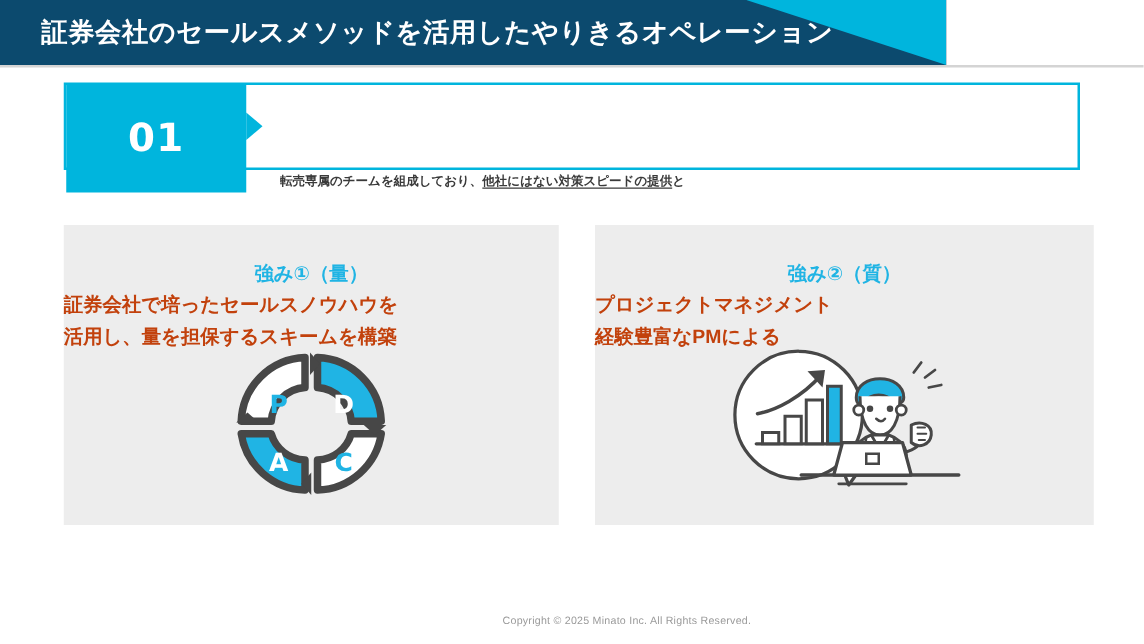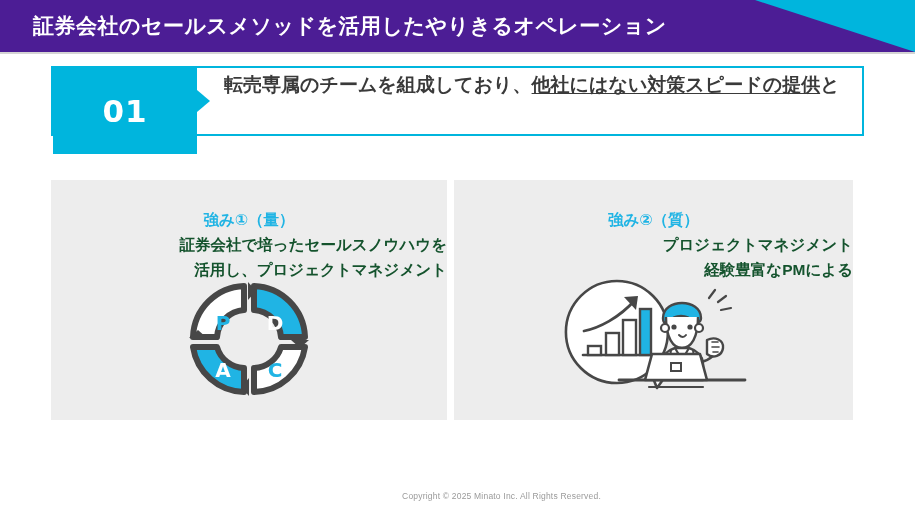--- a/index.html
+++ b/index.html
@@ -7,22 +7,22 @@
     width:915px;height:515px;
     background:#ffffff;
     font-family:"Liberation Sans","DejaVu Sans",sans-serif;
     overflow:hidden;
     position:relative;
   }
   .slide{position:relative;width:915px;height:515px;background:#fff;}
 
   
   .header{
-    position:absolute;left:0;top:0;width:915px;height:52px;
-    background:#4c1d95;overflow:hidden;
+    position:absolute;left:0;top:0;width:757px;height:52px;
+    background:#0c4a6e;overflow:hidden;
   }
   .header-accent{
     position:absolute;right:0;top:0;width:160px;height:52px;
     background:#00b5dd;
     clip-path:polygon(100% 0, 100% 100%, 0 0);
   }
   .header-title{
     position:absolute;left:33px;top:0;height:52px;
     display:flex;align-items:center;
     color:#ffffff;
@@ -57,43 +57,43 @@
   .lead-arrow{
     position:absolute;left:144px;top:50%;
     transform:translateY(-50%);
     width:0;height:0;
     border-top:11px solid transparent;
     border-bottom:11px solid transparent;
     border-left:13px solid #00b5dd;
   }
   .lead-text{
     position:absolute;left:171px;top:0;right:10px;height:86px;
-    display:flex;flex-direction:column;justify-content:space-between;
-    color:#3a3a3a;font-size:19px;font-weight:bold;line-height:1.75;
+    display:flex;flex-direction:column;justify-content:flex-end;
+    color:#3a3a3a;font-size:10px;font-weight:bold;line-height:1.75;
   }
   .lead-text .u{ text-decoration:underline; text-underline-offset:2px;}
 
   
   .card{
     position:absolute;top:180px;height:240px;
     background:#ededed;
   }
   .card-left{left:51px;width:396px;}
-  .card-right{left:454px;width:399px;}
+  .card-right{left:476px;width:399px;}
 
   .card-head{
     position:absolute;left:0;right:0;top:29px;
     text-align:center;
     color:#20b4e4;font-size:15.5px;font-weight:bold;
     line-height:1.4;
   }
   .card-body{
     position:absolute;left:0;right:0;top:52px;
-    text-align:right;
-    color:#14532d;font-size:15.5px;font-weight:bold;
+    text-align:left;
+    color:#c2410c;font-size:15.5px;font-weight:bold;
     line-height:1.62;
   }
   .card-art{
     position:absolute;left:0;right:0;bottom:22px;
     display:flex;align-items:flex-end;justify-content:center;
   }
 
   
   .footer{
     position:absolute;left:0;bottom:14px;width:915px;
@@ -119,21 +119,21 @@
     <div class="lead-arrow"></div>
     <div class="lead-text">
       <div><span>転売専属のチームを組成しており、</span><span class="u">他社にはない対策スピードの提供</span><span>と</span></div>
     </div>
   </div>
 
   <div class="card card-left">
     <div class="card-head">強み①（量）</div>
     <div class="card-body">
       <div>証券会社で培ったセールスノウハウを</div>
-      <div>活用し、プロジェクトマネジメント</div>
+      <div>活用し、量を担保するスキームを構築</div>
     </div>
     <div class="card-art">
       <svg width="124" height="118" viewBox="0 0 124 118">
         <g stroke="#474747" stroke-width="6" stroke-linejoin="round" stroke-linecap="round">
 
           <path d="M57 6 A53 53 0 0 0 6 57 L30 57 A29 29 0 0 1 57 30 Z" fill="#ffffff"></path>
 
           <path d="M67 6 A53 53 0 0 1 118 57 L94 57 A29 29 0 0 0 67 30 Z" fill="#20b4e4"></path>
 
           <path d="M118 67 A53 53 0 0 1 67 112 L67 88 A29 29 0 0 0 94 67 Z" fill="#ffffff"></path>

